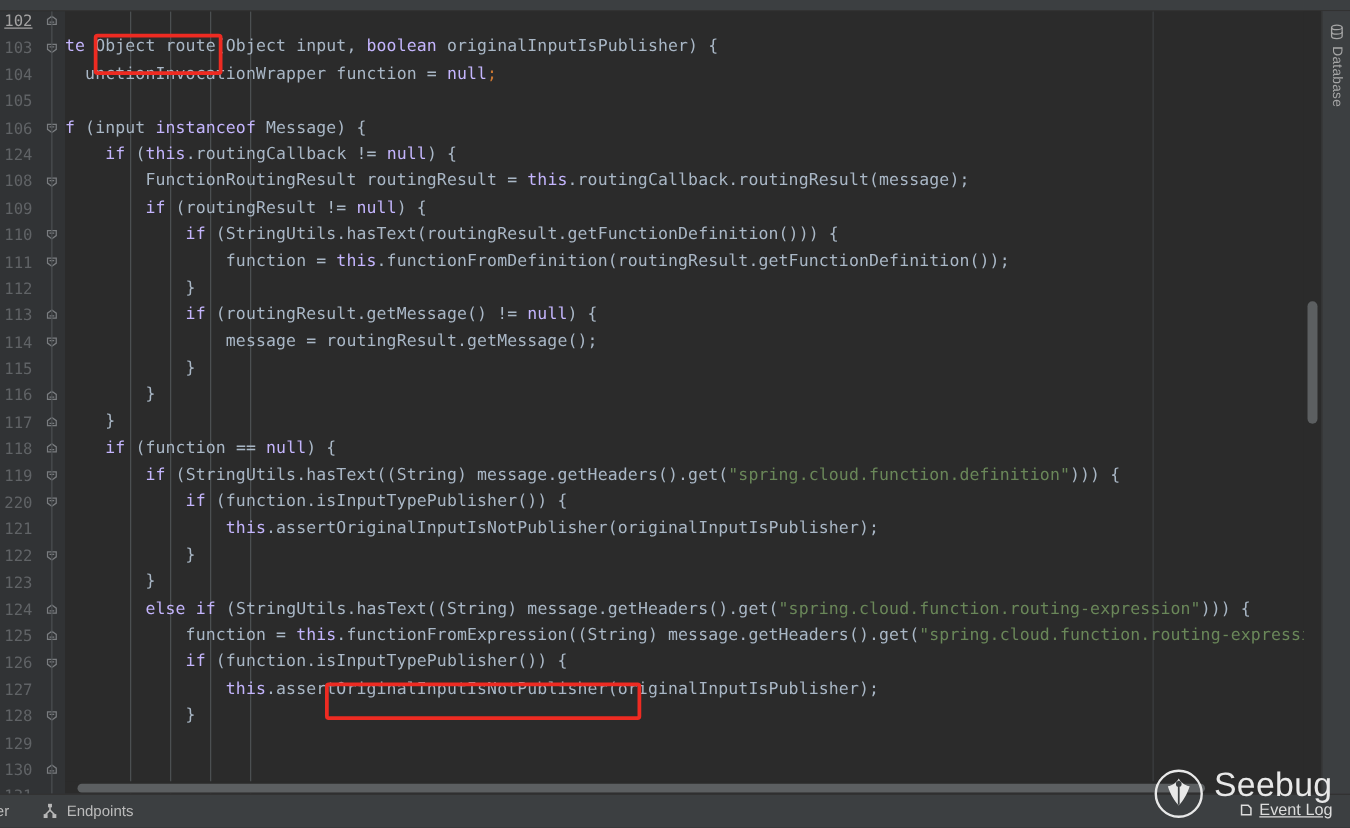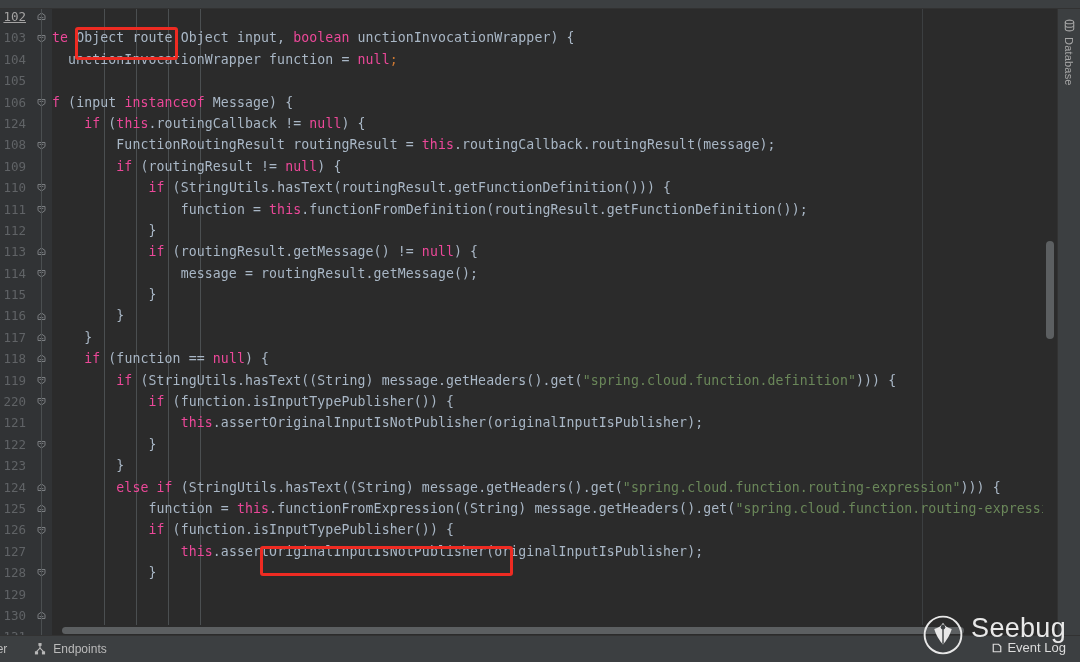--- a/index.html
+++ b/index.html
@@ -124,21 +124,21 @@
   .cline {
     height: 21.4px;
     line-height: 21.4px;
     font-size: 13.2px;
     white-space: pre;
     color: #a9b7c6;
     letter-spacing: 0.1px;
   }
 
   
-  .kw  { color: #ec4899; margin-top: 23px; }
+  .kw  { color: #c4b5fd; margin-top: 23px; }
   .str { color: #6a8759; }
   .pl  { color: #a9b7c6; }
   .sem { color: #cc7832; }
 
   
   .annot {
     position: absolute;
     border: 3px solid #ee2b22;
     border-radius: 3px;
     z-index: 6;
@@ -264,20 +264,21 @@
   }
   .wm-sub {
     font-size: 13px;
     line-height: 15px;
     color: #dcdcdc;
     display: flex;
     align-items: center;
     gap: 4px;
     margin-top: -2px;
     align-self: flex-end;
+    text-decoration: underline;
   }
   .wm-sub-ico { width: 12px; height: 12px; }
 </style>
 </head>
 <body>
 
 <div id="ide">
 
   <div class="top-strip"></div>
 
@@ -286,21 +287,21 @@
     <div class="editor-wrap">
 
       <div class="code-surface">
         <div class="margin-guide"></div>
         <div class="indent-guide" style="left:52px"></div>
         <div class="indent-guide" style="left:84px"></div>
         <div class="indent-guide" style="left:116px"></div>
         <div class="indent-guide" style="left:148px"></div>
         <div class="code-lines" id="code-lines" style="margin-top: -3px;">
             <div class="cline"></div>
-            <div class="cline"><span class="kw">te </span><span class="pl">Object route(Object input, </span><span class="kw">boolean</span><span class="pl"> unctionInvocationWrapper) {</span></div>
+            <div class="cline"><span class="kw">te </span><span class="pl">Object route(Object input, </span><span class="kw">boolean</span><span class="pl"> originalInputIsPublisher) {</span></div>
             <div class="cline"><span class="pl">  unctionInvocationWrapper function = </span><span class="kw">null</span><span class="sem">;</span></div>
             <div class="cline"></div>
             <div class="cline"><span class="kw">f</span><span class="pl"> (input </span><span class="kw">instanceof</span><span class="pl"> Message) {</span></div>
             <div class="cline"><span class="pl">    </span><span class="kw">if</span><span class="pl"> (</span><span class="kw">this</span><span class="pl">.routingCallback != </span><span class="kw">null</span><span class="pl">) {</span></div>
             <div class="cline"><span class="pl">        FunctionRoutingResult routingResult = </span><span class="kw">this</span><span class="pl">.routingCallback.routingResult(message);</span></div>
             <div class="cline"><span class="pl">        </span><span class="kw">if</span><span class="pl"> (routingResult != </span><span class="kw">null</span><span class="pl">) {</span></div>
             <div class="cline"><span class="pl">            </span><span class="kw">if</span><span class="pl"> (StringUtils.hasText(routingResult.getFunctionDefinition())) {</span></div>
             <div class="cline"><span class="pl">                function = </span><span class="kw">this</span><span class="pl">.functionFromDefinition(routingResult.getFunctionDefinition());</span></div>
             <div class="cline"><span class="pl">            }</span></div>
             <div class="cline"><span class="pl">            </span><span class="kw">if</span><span class="pl"> (routingResult.getMessage() != </span><span class="kw">null</span><span class="pl">) {</span></div>

